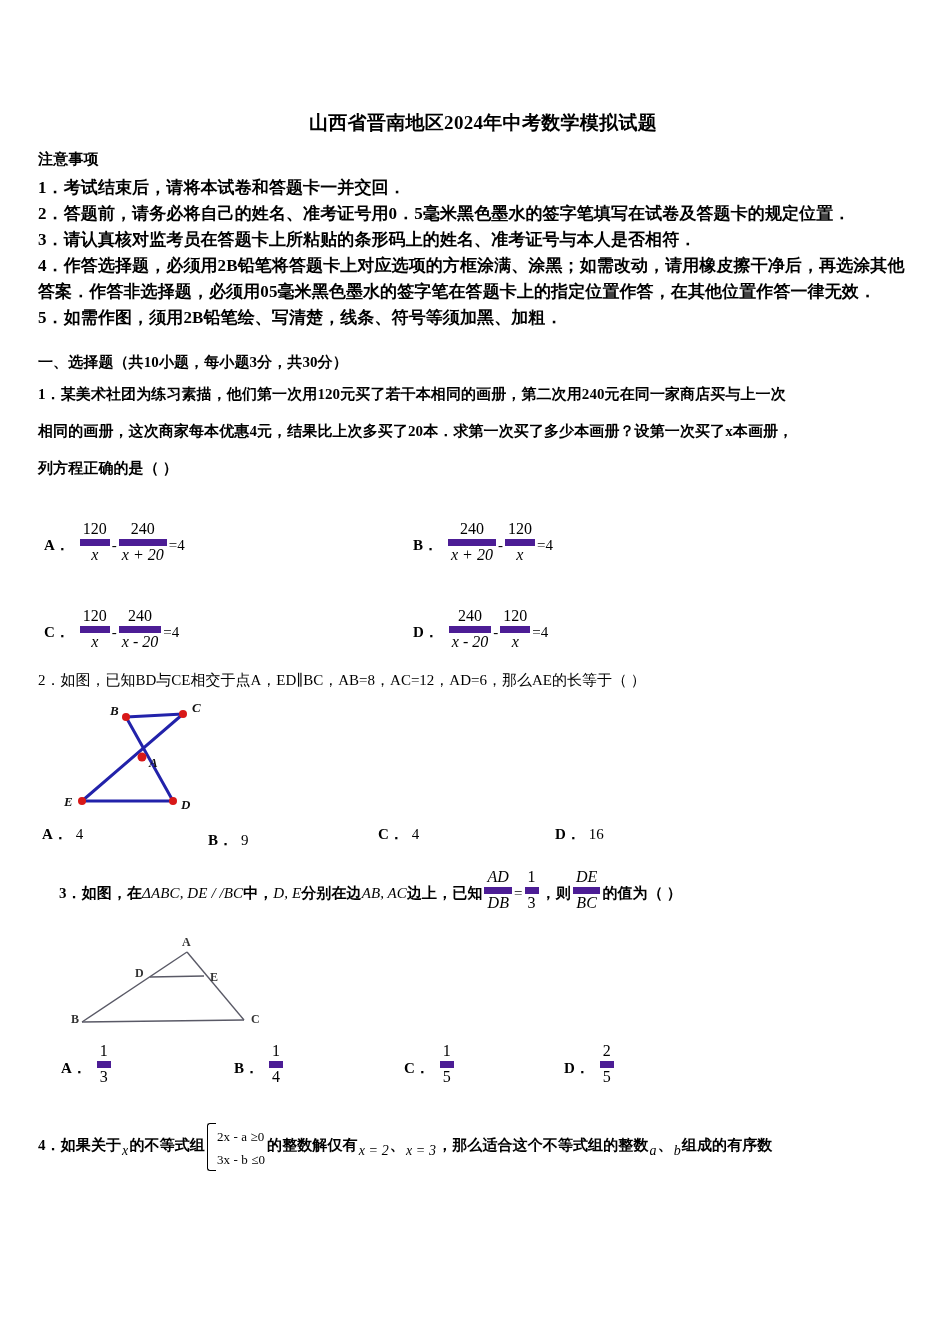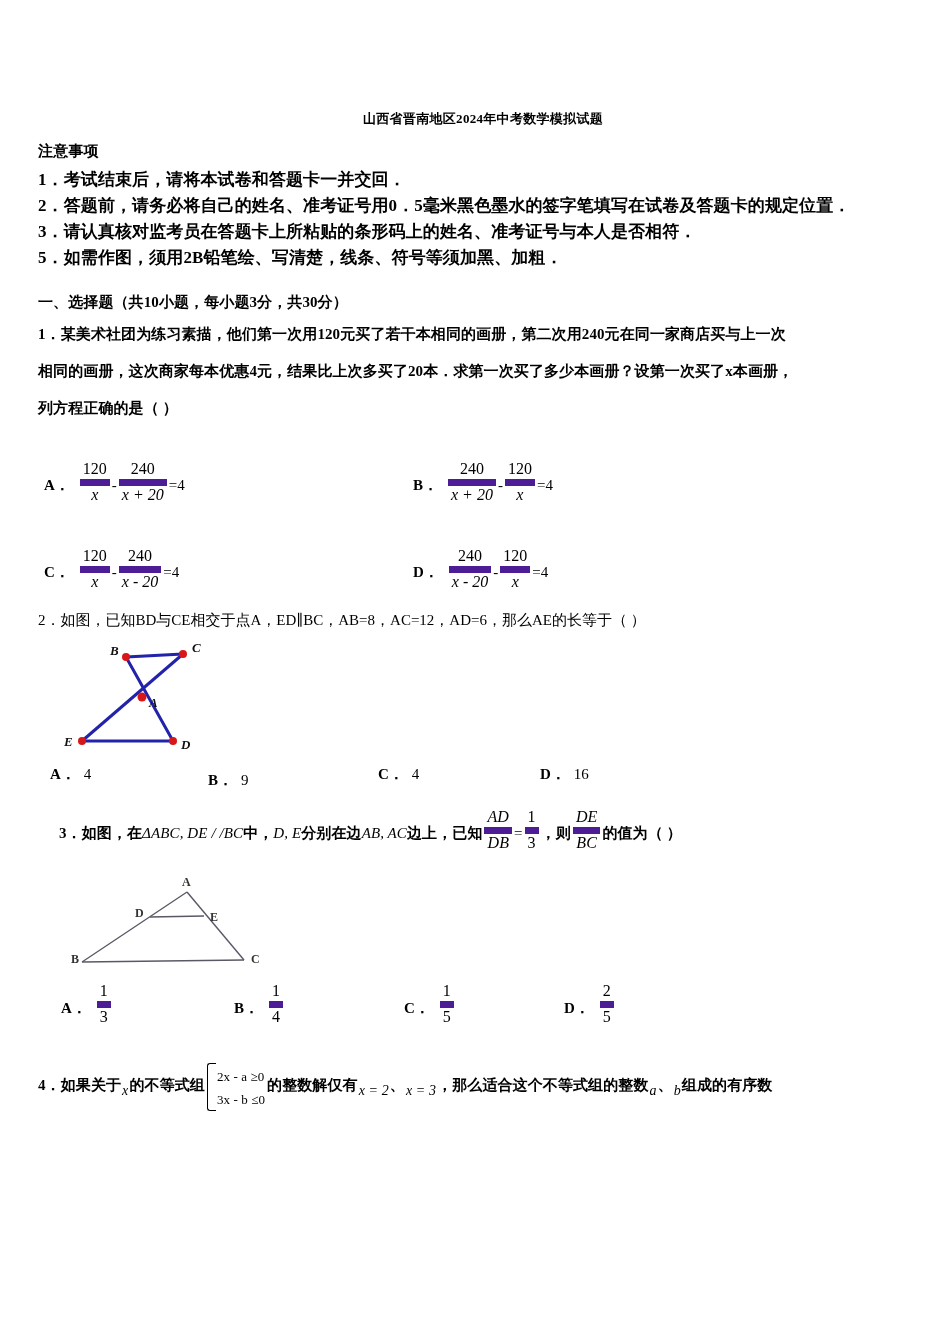--- a/index.html
+++ b/index.html
@@ -25,21 +25,21 @@
   .content {
     position: absolute;
     left: 38px;
     top: 110px;
     width: 880px;
   }
 
   
   .doc-title {
     text-align: center;
-    font-size: 13px;
+    font-size: 19px;
     font-weight: bold;
     letter-spacing: 0.3px;
     margin: 0 0 14px 0;
     padding-left: 10px;
   }
 
   
   .notice-head {
     font-size: 15px;
     font-weight: bold;
@@ -199,20 +199,21 @@
 <div class="page">
   <div class="content">
 
     <div class="doc-title">山西省晋南地区2024年中考数学模拟试题</div>
 
     <div>
       <div class="notice-head">注意事项</div>
       <div class="notice-line">1．考试结束后，请将本试卷和答题卡一并交回．</div>
       <div class="notice-line">2．答题前，请务必将自己的姓名、准考证号用0．5毫米黑色墨水的签字笔填写在试卷及答题卡的规定位置．</div>
       <div class="notice-line">3．请认真核对监考员在答题卡上所粘贴的条形码上的姓名、准考证号与本人是否相符．</div>
+      <div class="notice-line wrap">4．作答选择题，必须用2B铅笔将答题卡上对应选项的方框涂满、涂黑；如需改动，请用橡皮擦干净后，再选涂其他答案．作答非选择题，必须用05毫米黑色墨水的签字笔在答题卡上的指定位置作答，在其他位置作答一律无效．</div>
       <div class="notice-line">5．如需作图，须用2B铅笔绘、写清楚，线条、符号等须加黑、加粗．</div>
     </div>
 
     <div class="section-head">一、选择题（共10小题，每小题3分，共30分）</div>
 
     <div class="q" style="margin-top:4px;">
       <div class="q-text">
         <span>1．</span><span>某美术社团为练习素描，他们第一次用120元买了若干本相同的画册，第二次用240元在同一家商店买与上一次</span>
       </div>
       <div class="q-text">相同的画册，这次商家每本优惠4元，结果比上次多买了20本．求第一次买了多少本画册？设第一次买了x本画册，</div>
@@ -260,30 +261,30 @@
           </g>
           <text class="fig-lbl" x="54" y="16">B</text>
           <text class="fig-lbl" x="136" y="13">C</text>
           <text class="fig-lbl" x="93" y="68">A</text>
           <text class="fig-lbl" x="8" y="107">E</text>
           <text class="fig-lbl" x="125" y="110">D</text>
         </svg>
       </div>
 
       <div class="opts" style="height:30px;">
-        <div class="opt" style="left:12px; top:0px;">
+        <div class="opt" style="left:4px; top:0px;">
           <span class="lbl">A．</span><span class="expr mn">4</span>
         </div>
         <div class="opt" style="left:170px; top:6px;">
           <span class="lbl">B．</span><span class="expr mn">9</span>
         </div>
         <div class="opt" style="left:340px; top:0px;">
           <span class="lbl">C．</span><span class="expr mn">4</span>
         </div>
-        <div class="opt" style="left:502px; top:0px;">
+        <div class="opt" style="left:517px; top:0px;">
           <span class="lbl">D．</span><span class="expr mn">16</span>
         </div>
       </div>
     </div>
 
     <div class="q" style="margin-top:14px;margin-left:21px;">
       <div class="q-text tight" style="white-space:nowrap;">
         <span>3．</span><span>如图，在</span><span class="mi">ΔABC, DE / /BC</span><span>中，</span><span class="mi">D, E</span><span>分别在边</span><span class="mi">AB, AC</span><span>边上，已知</span><span class="frac"><span class="num">AD</span><span class="den">DB</span></span><span class="mn">=</span><span class="frac upright"><span class="num">1</span><span class="den">3</span></span><span>，则</span><span class="frac"><span class="num">DE</span><span class="den">BC</span></span><span>的值为（ ）</span>
       </div>
 

